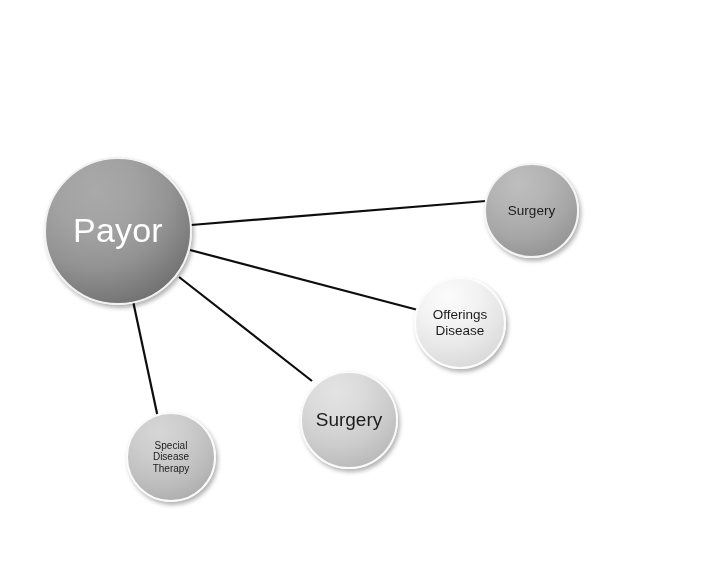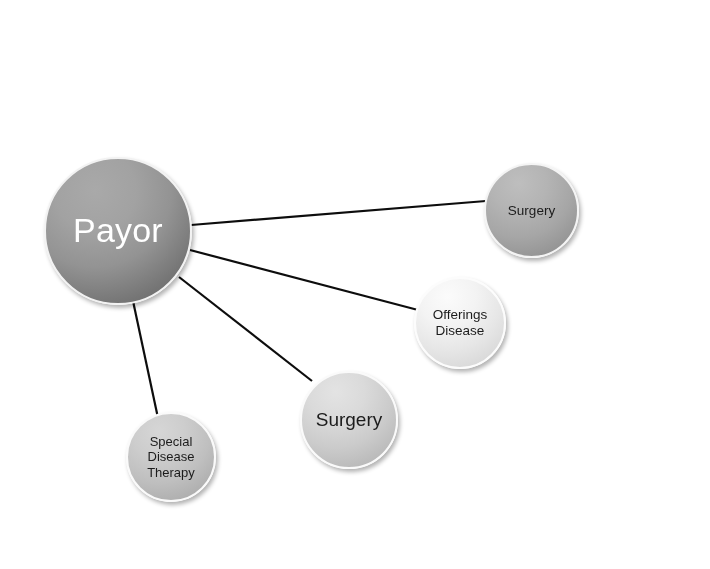--- a/index.html
+++ b/index.html
@@ -159,21 +159,21 @@
     width: 90px;
     height: 90px;
     background: radial-gradient(circle at 36% 20%,
                 #d6d6d6 0%,
                 #cdcdcd 30%,
                 #bfbfbf 58%,
                 #adadad 84%,
                 #a3a3a3 100%);
     border: 2px solid #fafafa;
   }
-  #node-special .node-label { font-size: 13px; color: #1c1c1c; }
+  #node-special .node-label { font-size: 10px; color: #1c1c1c; }
 
   
   #logo {
     position: absolute;
     left: 479px;
     top: 446px;
     width: 186px;
     height: 66px;
   }
   #logo svg { display: block; }

